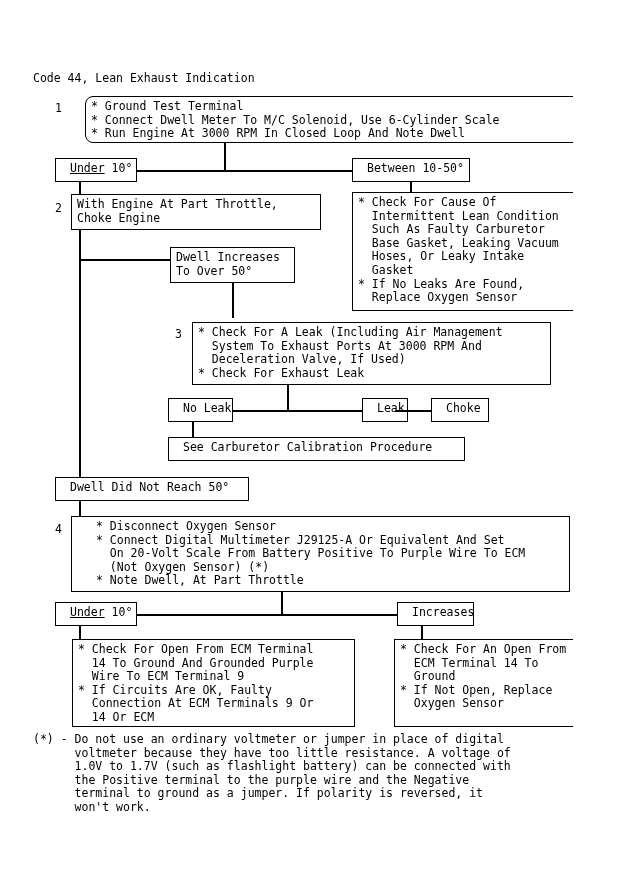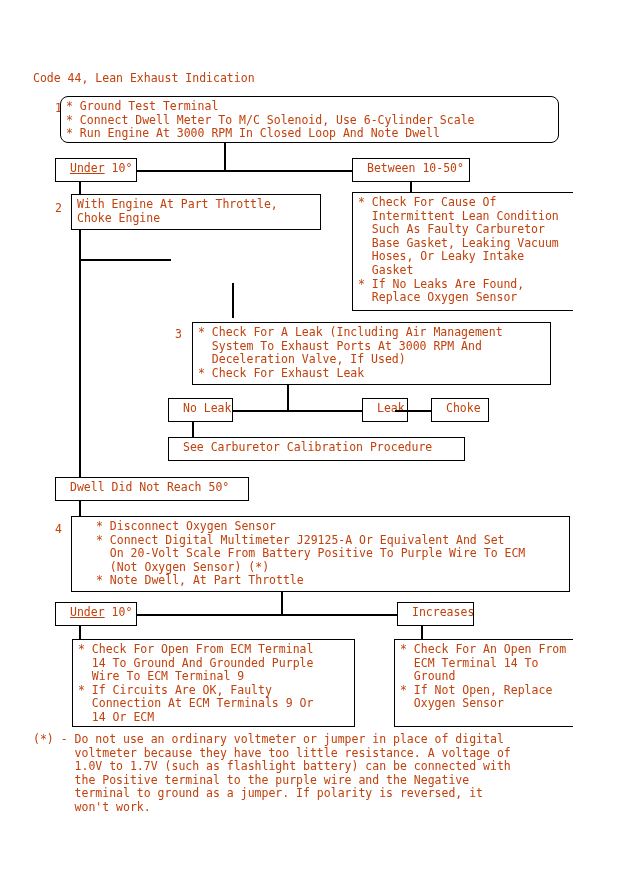--- a/index.html
+++ b/index.html
@@ -7,21 +7,21 @@
     margin: 0;
     padding: 0;
     background: #ffffff;
   }
   #page {
     position: relative;
     width: 573px;
     height: 883px;
     background: #ffffff;
     font-family: "DejaVu Sans Mono", "Liberation Mono", monospace;
-    color: #c2410c;
+    color: #000000;
     overflow: hidden;
   }
   .title {
     position: absolute;
     left: 33px;
     top: 71px;
     font-size: 11.5px;
     line-height: 14px;
     white-space: pre;
   }
@@ -63,21 +63,21 @@
   u { text-decoration: underline; }
 </style>
 </head>
 <body>
 
 <div id="page">
 
   <div class="title">Code 44, Lean Exhaust Indication</div>
 
   <div class="step-num" style="left:48px; top:101px; width:14px;">1</div>
-  <div class="box" style="left:60px; top:96px; width:499px; height:47px;border-radius:8px;">* Ground Test Terminal
+  <div class="box" style="left:85px; top:96px; width:499px; height:47px;border-radius:8px;">* Ground Test Terminal
 * Connect Dwell Meter To M/C Solenoid, Use 6-Cylinder Scale
 * Run Engine At 3000 RPM In Closed Loop And Note Dwell</div>
 
   <div class="line vline" style="left:224px; top:143px; height:28px;"></div>
 
   <div class="line hline" style="left:136px; top:170px; width:226px;"></div>
 
   <div class="box tight" style="left:55px; top:158px; width:82px; height:24px;"><span><u>Under</u><span> 10°</span></span></div>
 
   <div class="box tight" style="left:352px; top:158px; width:118px; height:24px;">Between 10-50°</div>
@@ -95,20 +95,22 @@
   Base Gasket, Leaking Vacuum
   Hoses, Or Leaky Intake
   Gasket
 * If No Leaks Are Found,
   Replace Oxygen Sensor</div>
 
   <div class="line vline" style="left:79px; top:230px; height:249px;"></div>
 
   <div class="line hline" style="left:79px; top:259px; width:92px;"></div>
 
+  <div class="box" style="left:170px; top:247px; width:125px; height:36px;">Dwell Increases
+To Over 50°</div>
 
   <div class="line vline" style="left:232px; top:283px; height:35px;"></div>
 
   <div class="step-num" style="left:168px; top:327px; width:14px;">3</div>
   <div class="box" style="left:192px; top:322px; width:359px; height:63px;">* Check For A Leak (Including Air Management
   System To Exhaust Ports At 3000 RPM And
   Deceleration Valve, If Used)
 * Check For Exhaust Leak</div>
 
   <div class="line vline" style="left:287px; top:385px; height:26px;"></div>

